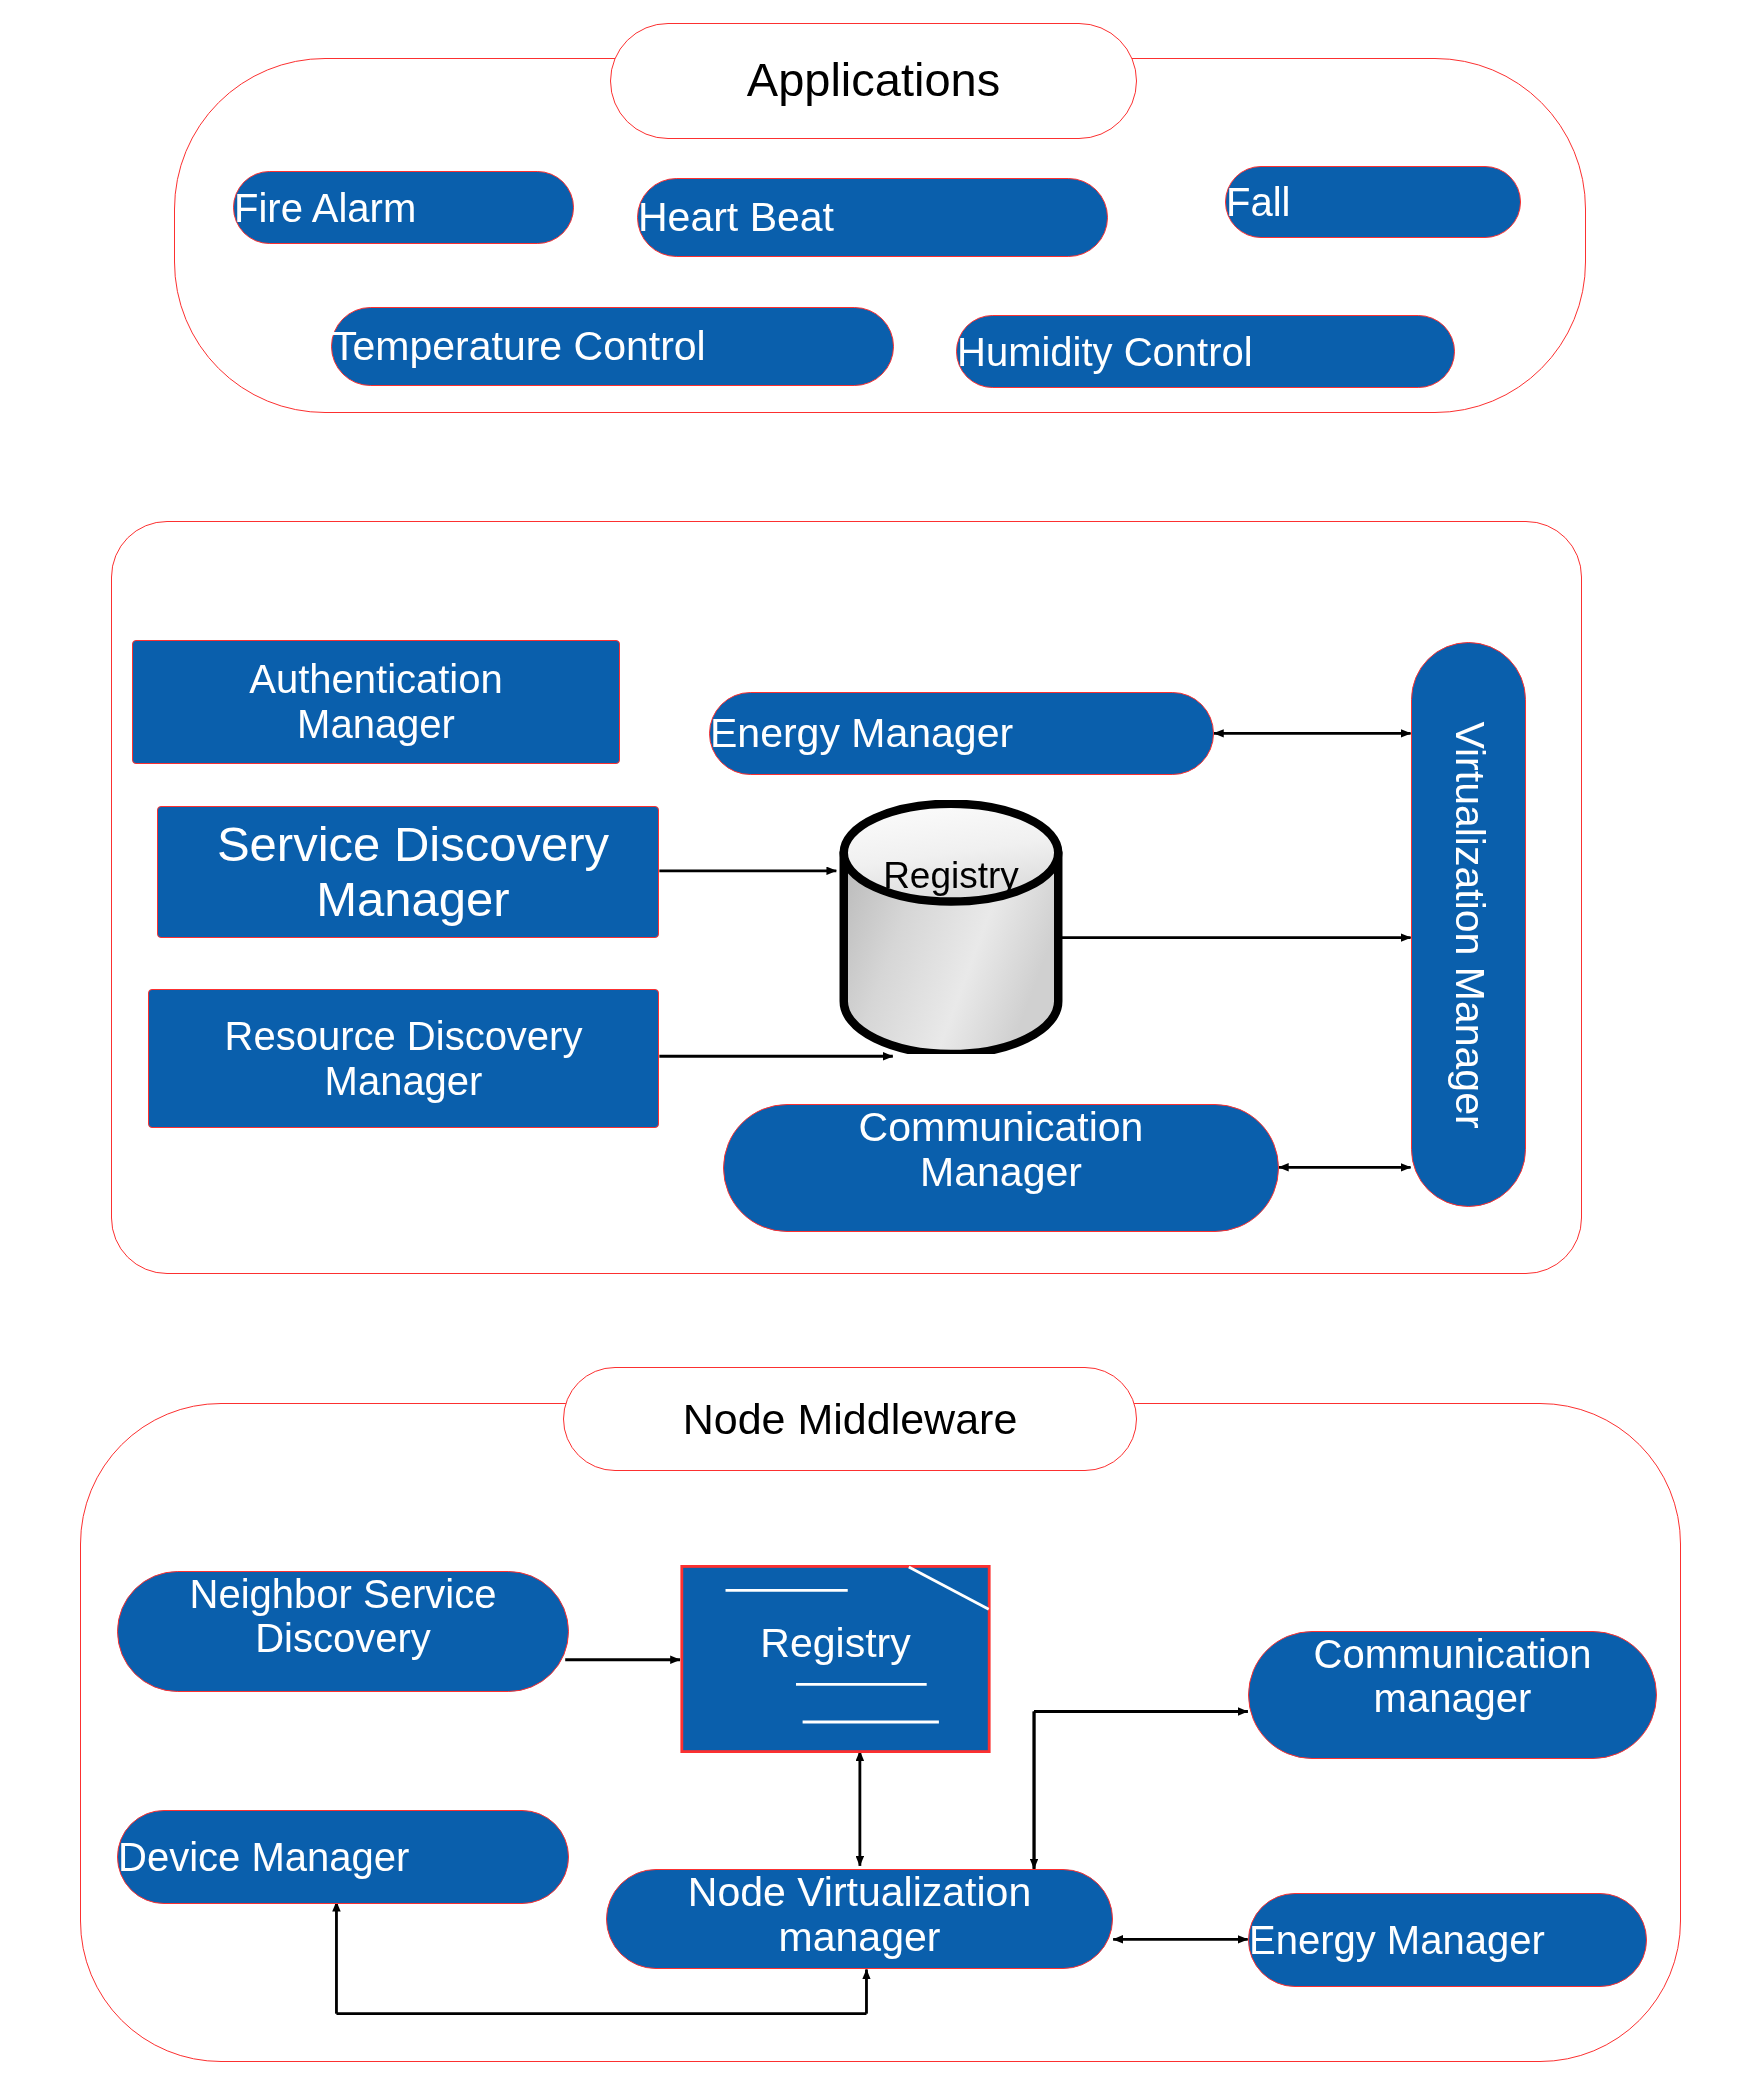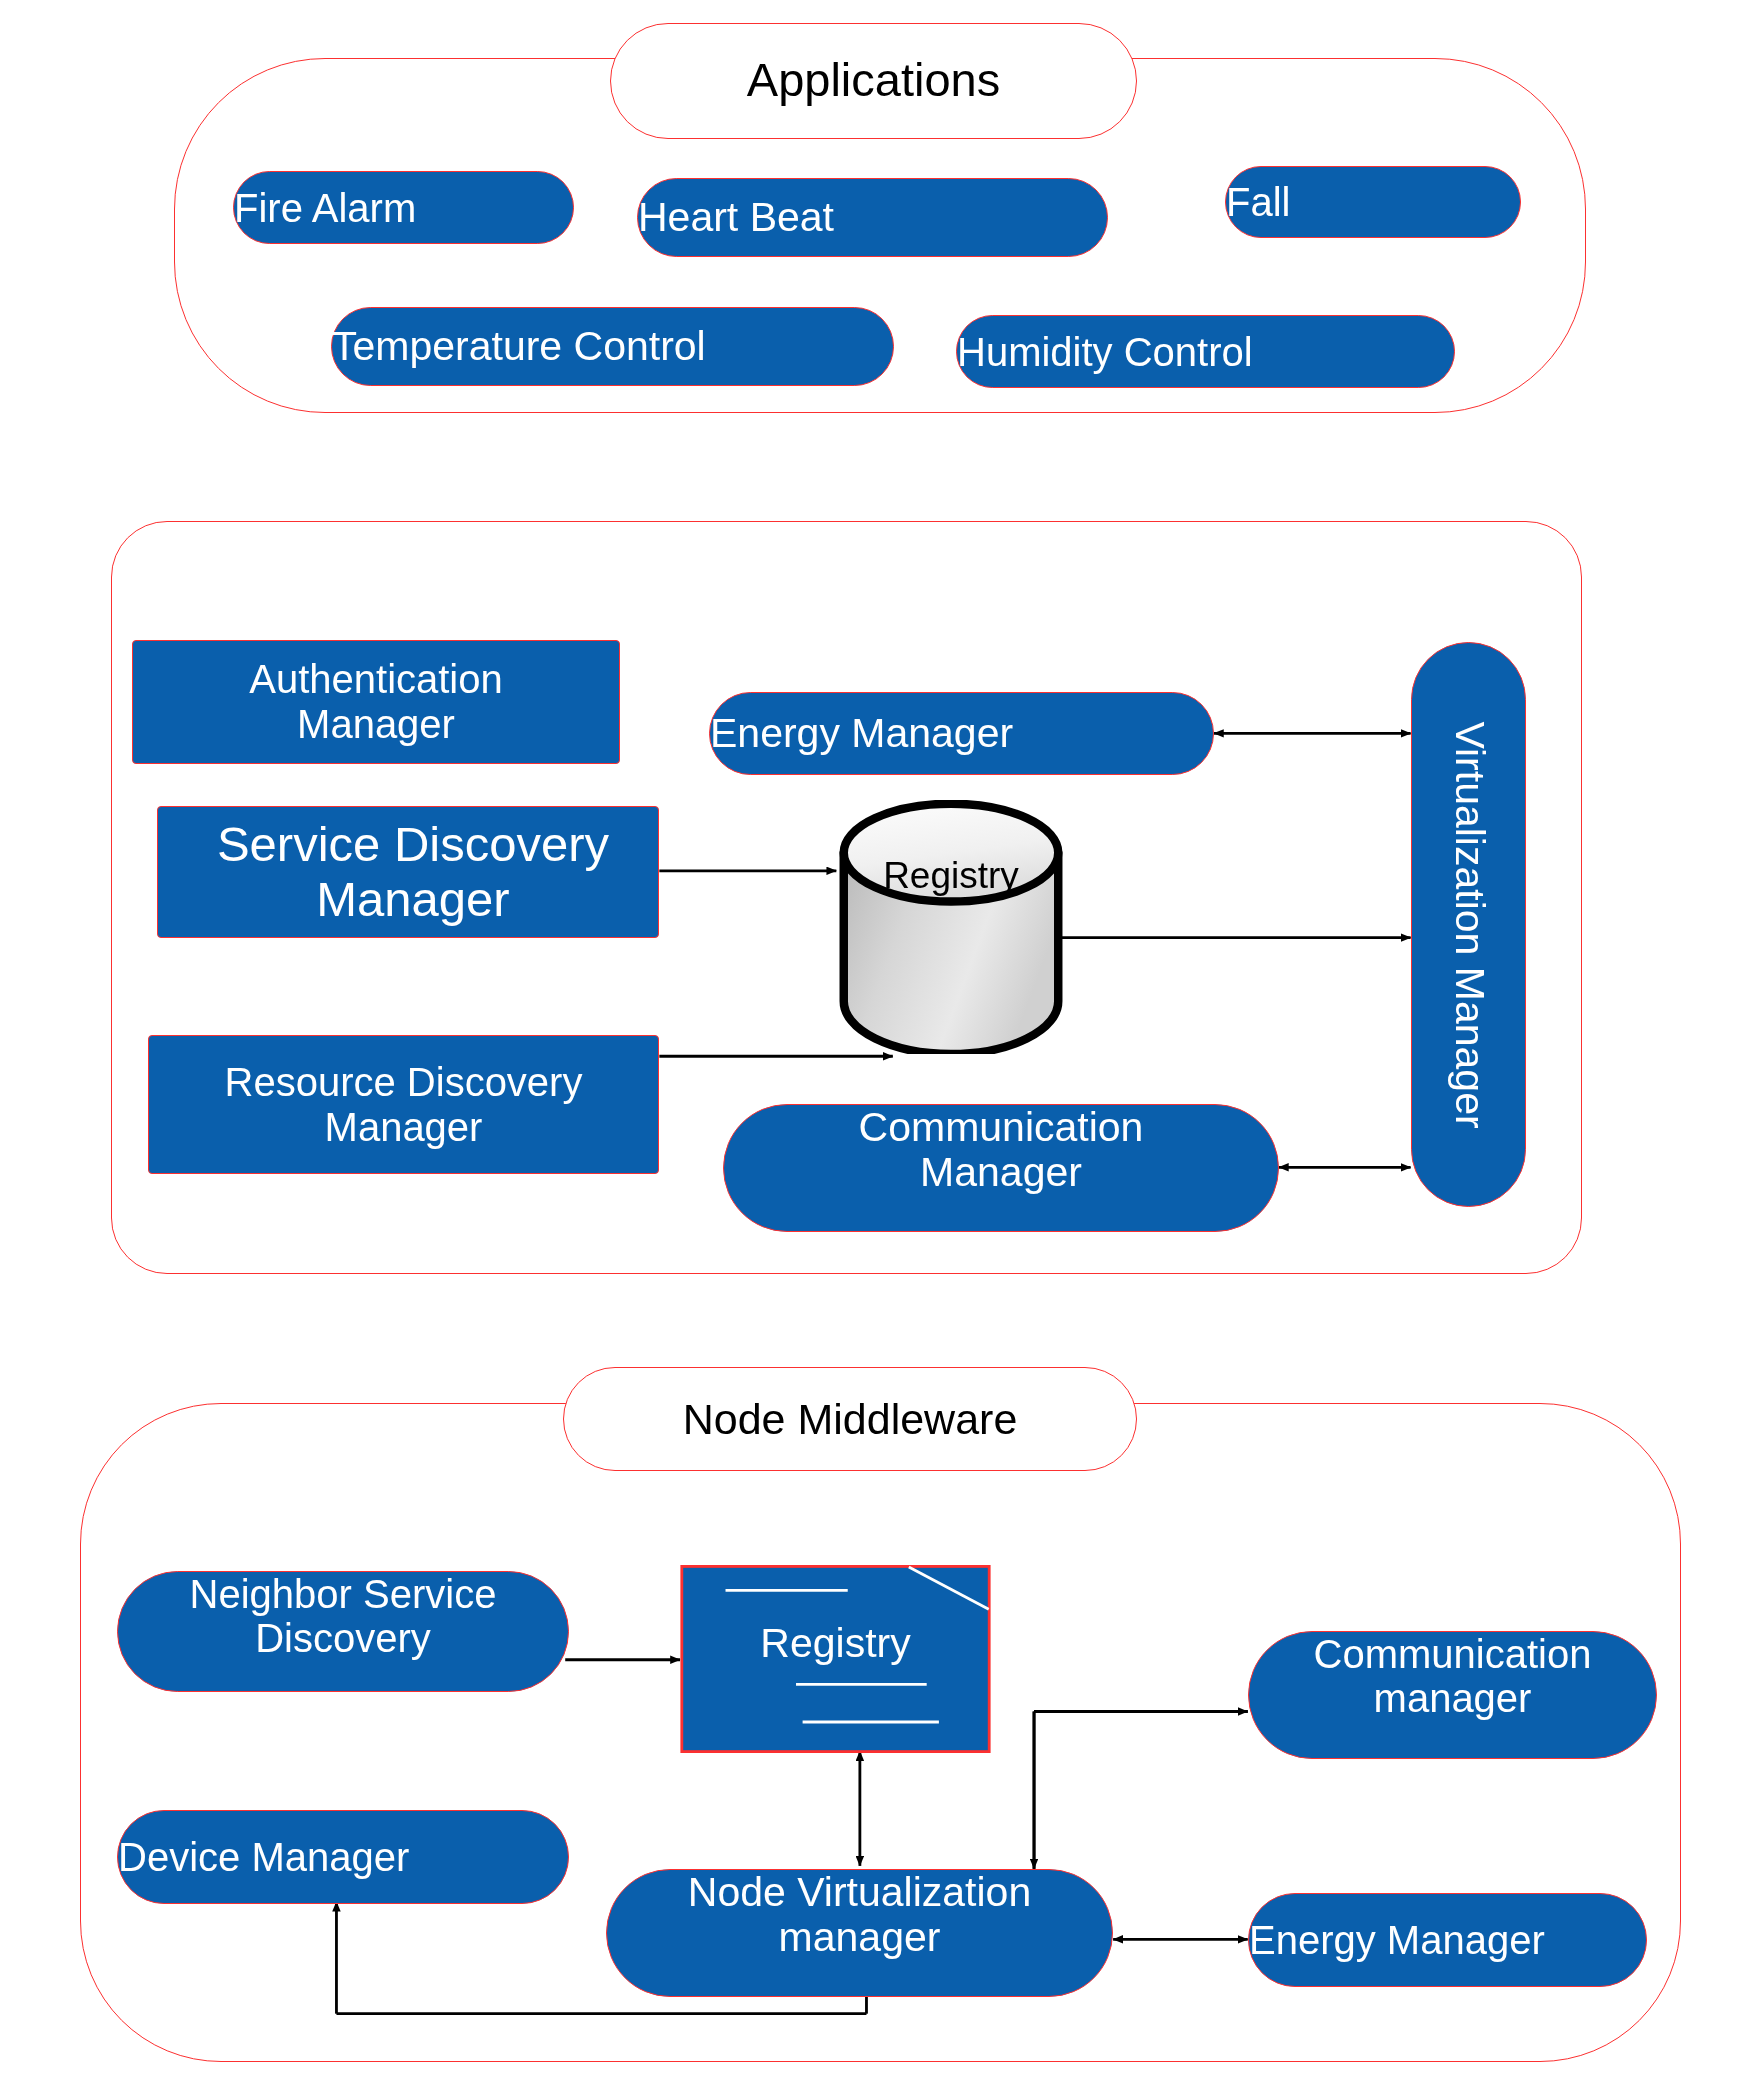--- a/index.html
+++ b/index.html
@@ -226,21 +226,21 @@
   <div class="rect" style="left:132px; top:640px; width:488px; height:124px; font-size:40px; flex-direction:column;">
     <span>Authentication</span>
     <span>Manager</span>
   </div>
 
   <div class="rect" style="left:157px; top:806px; width:502px; height:132px; font-size:49px; flex-direction:column;padding-left:10px;">
     <span>Service  Discovery</span>
     <span>Manager</span>
   </div>
 
-  <div class="rect" style="left:148px; top:1035px; width:511px; height:139px; font-size:40px; flex-direction:column;">
+  <div class="rect" style="left:148px; top:989px; width:511px; height:139px; font-size:40px; flex-direction:column;">
     <span>Resource  Discovery</span>
     <span>Manager</span>
   </div>
 
   <div class="pill" style="left:709px; top:692px; width:505px; height:83px; font-size:41px;">
     <span>Energy Manager</span>
   </div>
 
   <div class="pill" style="left:723px; top:1104px; width:556px; height:128px; font-size:41px; flex-direction:column;">
     <span>Communication</span>
@@ -297,21 +297,21 @@
 
       <line x1="48" y1="27" x2="178" y2="27" stroke="#ffffff" stroke-width="3"></line>
       <line x1="123" y1="127" x2="262" y2="127" stroke="#ffffff" stroke-width="3"></line>
       <line x1="130" y1="167" x2="275" y2="167" stroke="#ffffff" stroke-width="3"></line>
     </svg>
     <div class="doc-label" style="top:55px; font-size:41px;">
       <span>Registry</span>
     </div>
   </div>
 
-  <div class="pill" style="left:606px; top:1869px; width:507px; height:128px; font-size:41px; flex-direction:column;">
+  <div class="pill" style="left:606px; top:1869px; width:507px; height:100px; font-size:41px; flex-direction:column;">
     <span>Node Virtualization</span>
     <span>manager</span>
   </div>
 
   <div class="pill" style="left:1248px; top:1631px; width:409px; height:128px; font-size:40px; flex-direction:column;">
     <span>Communication</span>
     <span>manager</span>
   </div>
 
   <div class="pill" style="left:1248px; top:1893px; width:399px; height:94px; font-size:40px;">

